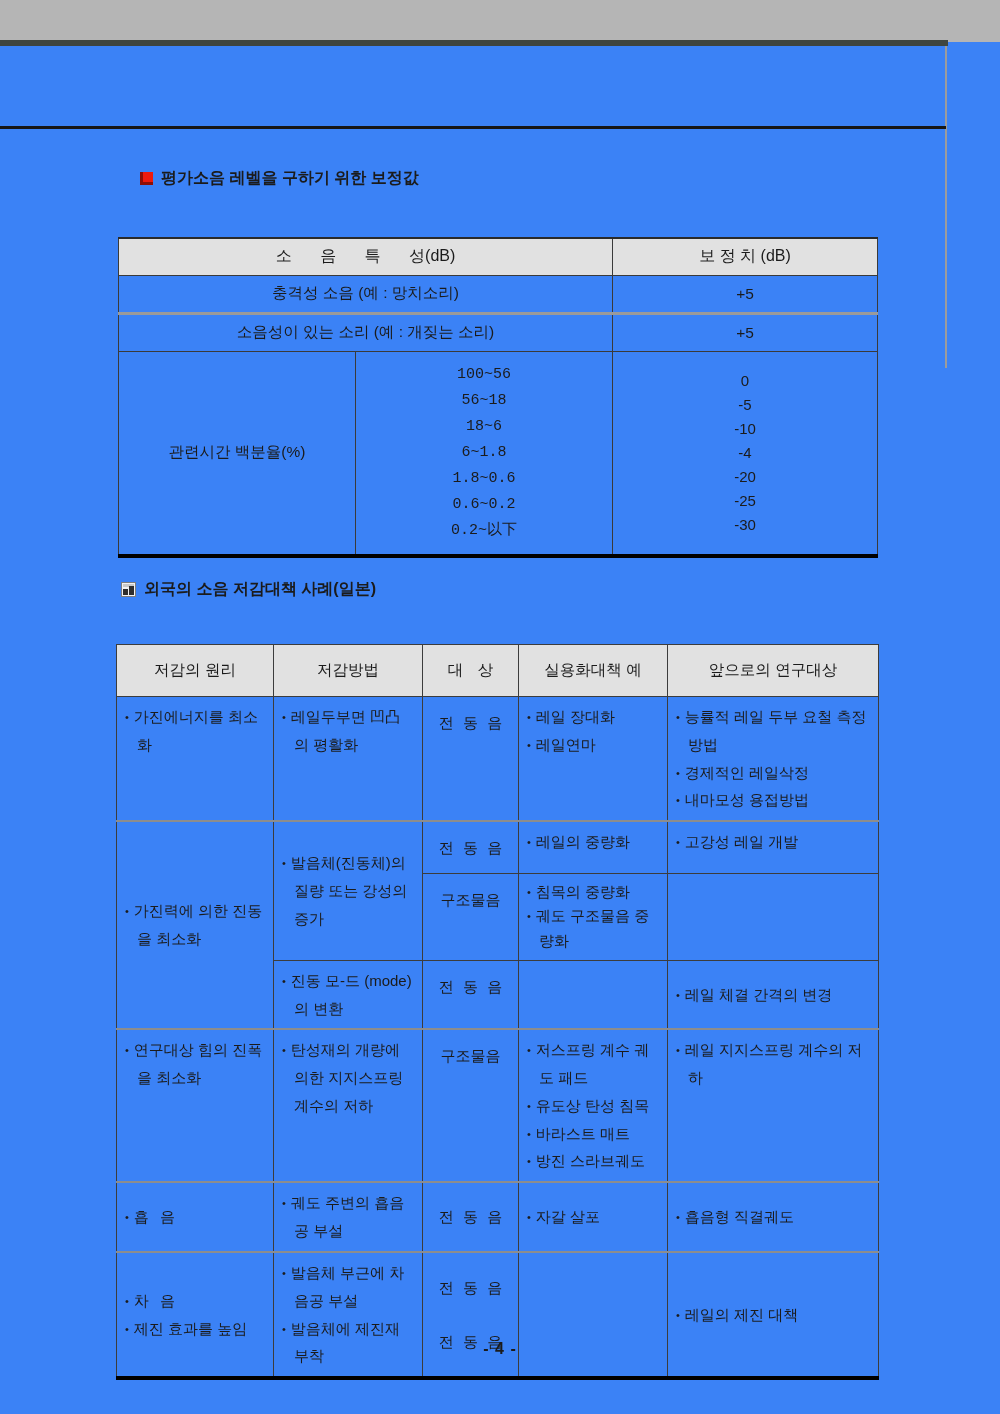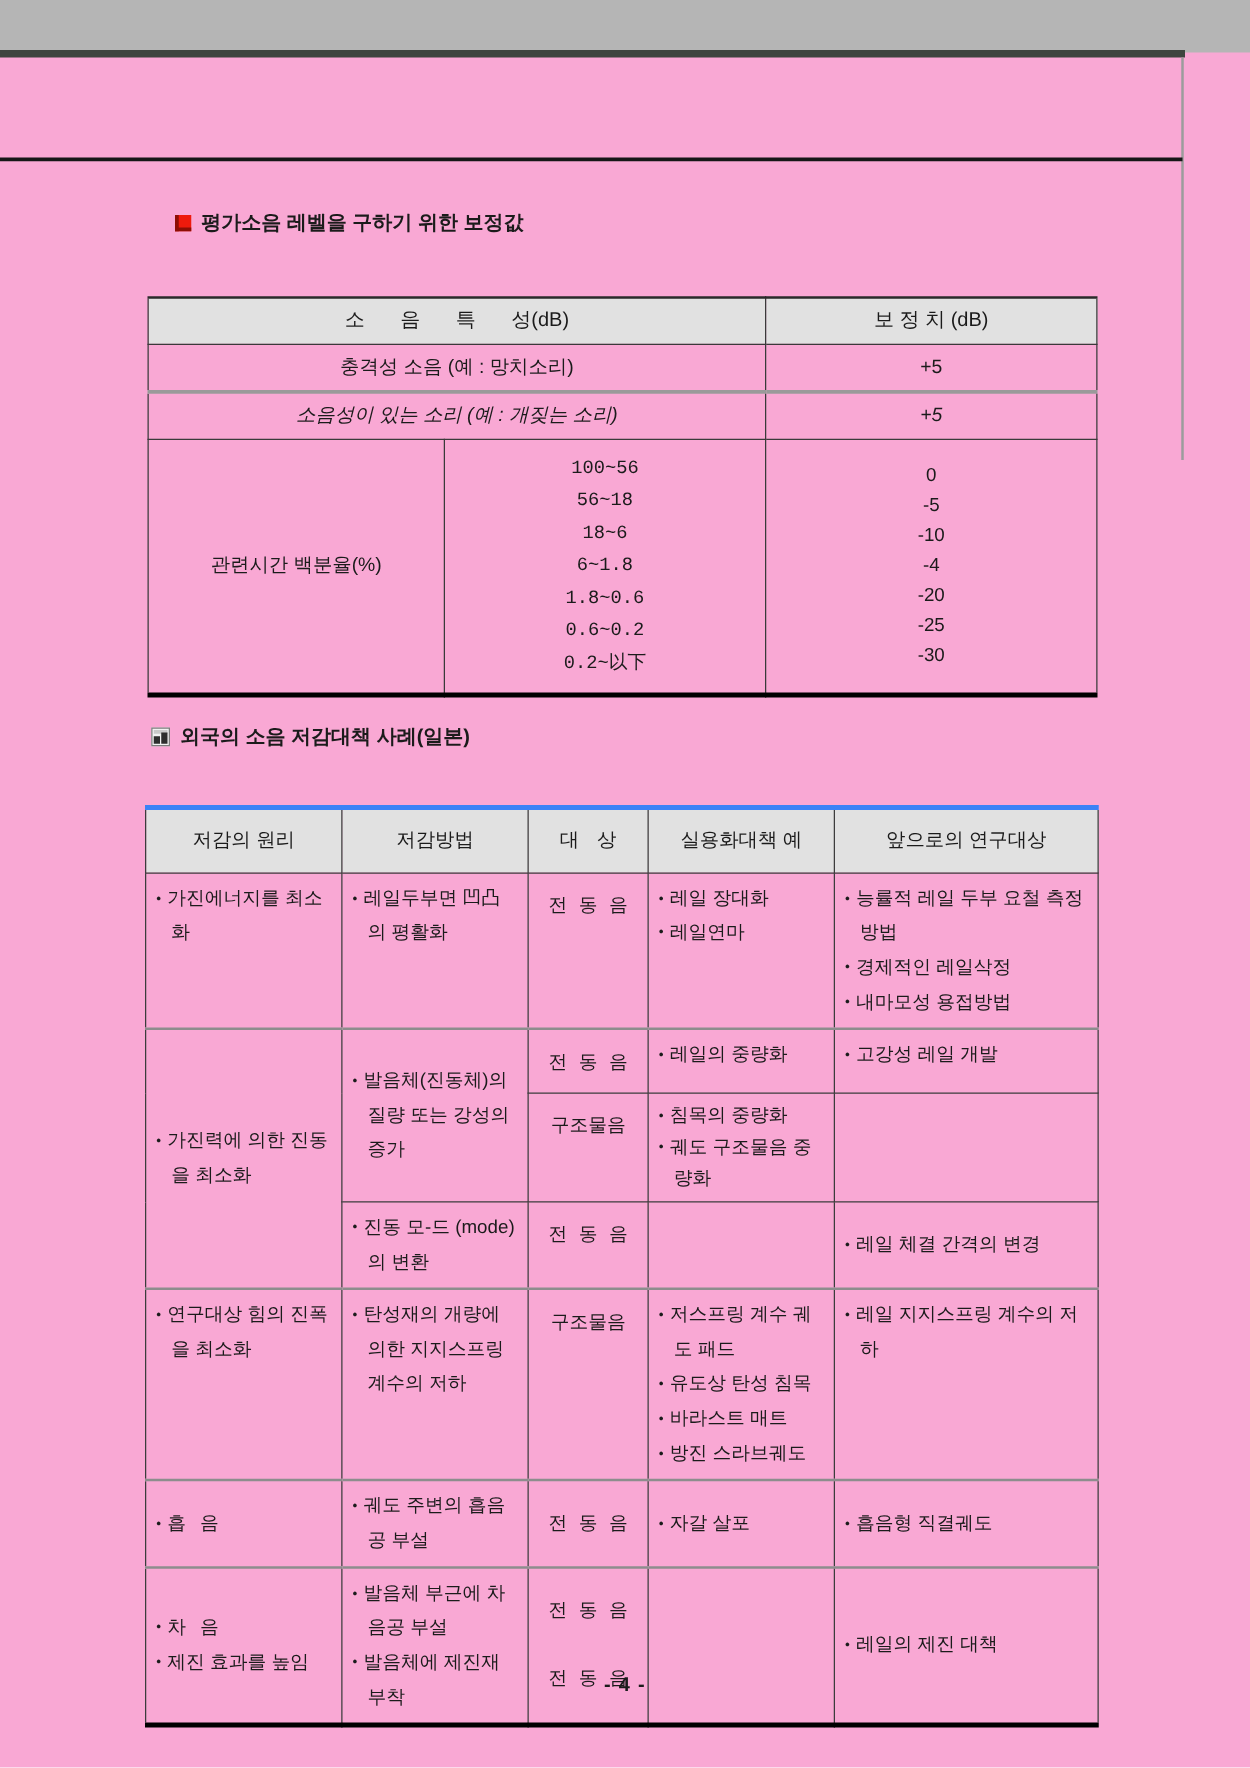--- a/index.html
+++ b/index.html
@@ -1,17 +1,17 @@
 <!DOCTYPE html>
 <html><head>
 <meta charset="utf-8">
 <style>
   html,body { margin:0; padding:0; background:#fff; }
   .page {
-    position:relative; width:1000px; height:1414px; background:#f9a8d4;
+    position:relative; width:1000px; height:1414px; background:#3b82f6;
     font-family:"Liberation Sans","DejaVu Sans",sans-serif; color:#1b1b1b;
     overflow:hidden;
   }
   
   .top-gray  { position:absolute; left:0; top:0; width:1000px; height:42px; background:#b5b5b5; }
   .top-dark  { position:absolute; left:0; top:40px; width:948px; height:6px; background:#3e453f; }
   .edge-line { position:absolute; left:945px; top:46px; width:2px; height:322px; background:#9c9c9c; }
   .rule-top  { position:absolute; left:0; top:126px; width:946px; height:3px; background:#161616; }
 
   
@@ -27,27 +27,27 @@
   
   table { border-collapse:collapse; table-layout:fixed;margin-top:32px; }
   td, th { box-sizing:border-box; padding:6px 8px; vertical-align:middle; }
 
   
   .t1 { position:absolute; left:118px; top:205px; width:759px; border-top:2px solid #2a2a2a; border-bottom:4px solid #000; font-size:15.5px; }
   .t1 th, .t1 td { border:1px solid #3a3a3a; text-align:center; }
   .t1 .hdr th { background:#e1e1e1; font-weight:normal; font-size:16px; height:37px; }
   .t1 .wsp { word-spacing:24px; }
   .t1 .row1 td { height:38px; border-bottom:3px solid #9a9a9a; }
-  .t1 .row2 td { height:38px;font-style:italic; }
+  .t1 .row2 td { height:38px; }
   .t1 .row3 td { height:205px; }
   .t1 .ranges div { line-height:26px; font-size:15px;font-family:Liberation Mono, monospace; }
   .t1 .vals div   { line-height:24px; font-size:15px; }
 
   
-  .t2 { position:absolute; left:116px; top:612px; width:762px; border-top:4px solid #3b82f6; border-bottom:4px solid #000; font-size:15px; }
+  .t2 { position:absolute; left:116px; top:612px; width:762px; border-top:1px solid #3b82f6; border-bottom:4px solid #000; font-size:15px; }
   .t2 th, .t2 td { border:1px solid #3c3c3c; }
   .t2 .hdr th { background:#e1e1e1; font-weight:normal; font-size:15.5px; height:52px; text-align:center; }
   .t2 tr.gsep td { border-top:2px solid #8d8d8d; }
   .t2 td { vertical-align:top; line-height:1.85; }
   .t2 td.mid { vertical-align:middle; }
   .t2 td.target { text-align:center; word-spacing:5px; padding-top:12px; }
   .t2 td.target.mid { padding-top:6px; }
   .bl { padding-left:12px; }
   .bl::before { content:"•"; margin-left:-12px; margin-right:5px; font-size:11px; position:relative; top:-1px; }
   .ws6 { word-spacing:7px; }

